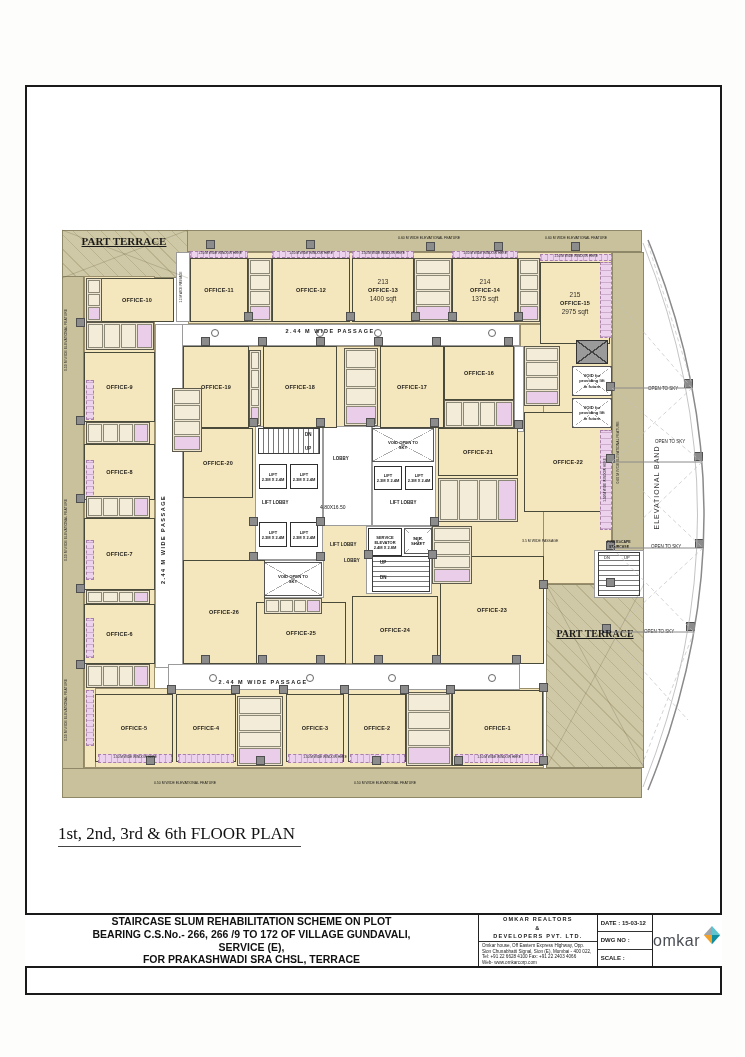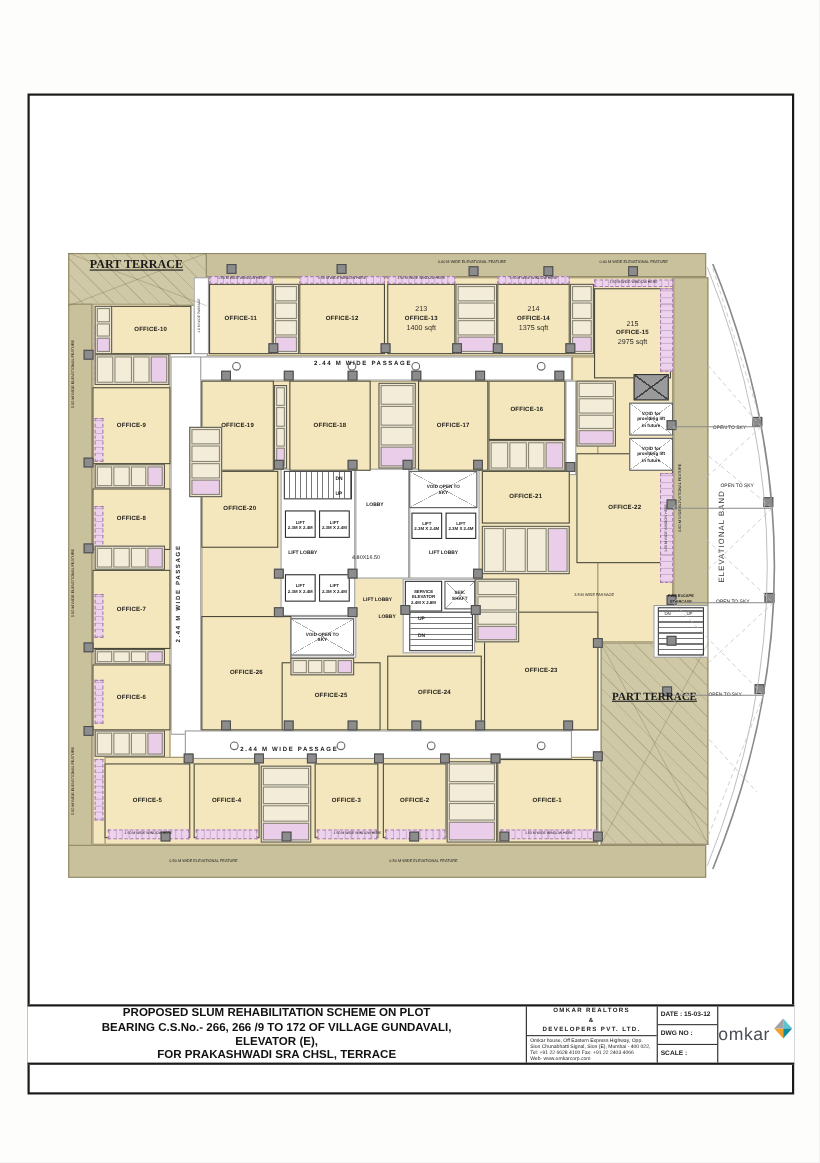--- a/index.html
+++ b/index.html
@@ -483,26 +483,27 @@
     </div>
 
   <svg class="curve" width="745" height="1057" viewBox="0 0 745 1057">
     <path d="M648,240 Q760,515 648,790" fill="none" stroke="#8a8a8a" stroke-width="1.5"></path>
     <path d="M643,243 Q752,515 643,787" fill="none" stroke="#b5b5b5" stroke-width="0.8"></path>
     <path d="M612,388 L692,388 M612,462 L702,462 M612,548 L703,548 M612,632 L694,632" stroke="#8a8a8a" stroke-width="1" fill="none"></path>
     <path d="M612,388 L702,462 M692,388 L612,462 M612,462 L703,548 M702,462 L612,548 M612,548 L694,632 M703,548 L612,632 M648,244 L692,384 M692,388 L616,300 M612,636 L688,720 M694,632 L640,770" stroke="#c2c2c2" stroke-width="0.7" stroke-dasharray="4 3" fill="none"></path>
     <path d="M62,230 L188,278 M188,230 L62,278 M546,584 L644,768 M644,584 L546,768" stroke="rgba(95,88,55,0.35)" stroke-width="0.7" fill="none"></path>
   </svg>
 
+  <div class="floorlabel">1st, 2nd, 3rd &amp; 6th  FLOOR  PLAN</div>
 
   <div class="titleblock">
     <div class="tb-project">
-      <div>PROPOSED SLUM REHABILITATION SCHEME ON PLOT</div>
+      <div>STAIRCASE SLUM REHABILITATION SCHEME ON PLOT</div>
       <div>BEARING C.S.No.- 266, 266 /9 TO 172 OF VILLAGE GUNDAVALI,</div>
-      <div>ELEVATOR (E),</div>
+      <div>SERVICE (E),</div>
       <div>FOR PRAKASHWADI SRA CHSL, TERRACE</div>
     </div>
     <div class="tb-company">
       <div class="tb-cname">
         <div>OMKAR REALTORS</div>
         <div>&amp;</div>
         <div>DEVELOPERS PVT. LTD.</div>
       </div>
       <div class="tb-addr">
         <div>Omkar house, Off Eastern Express Highway, Opp.</div>

